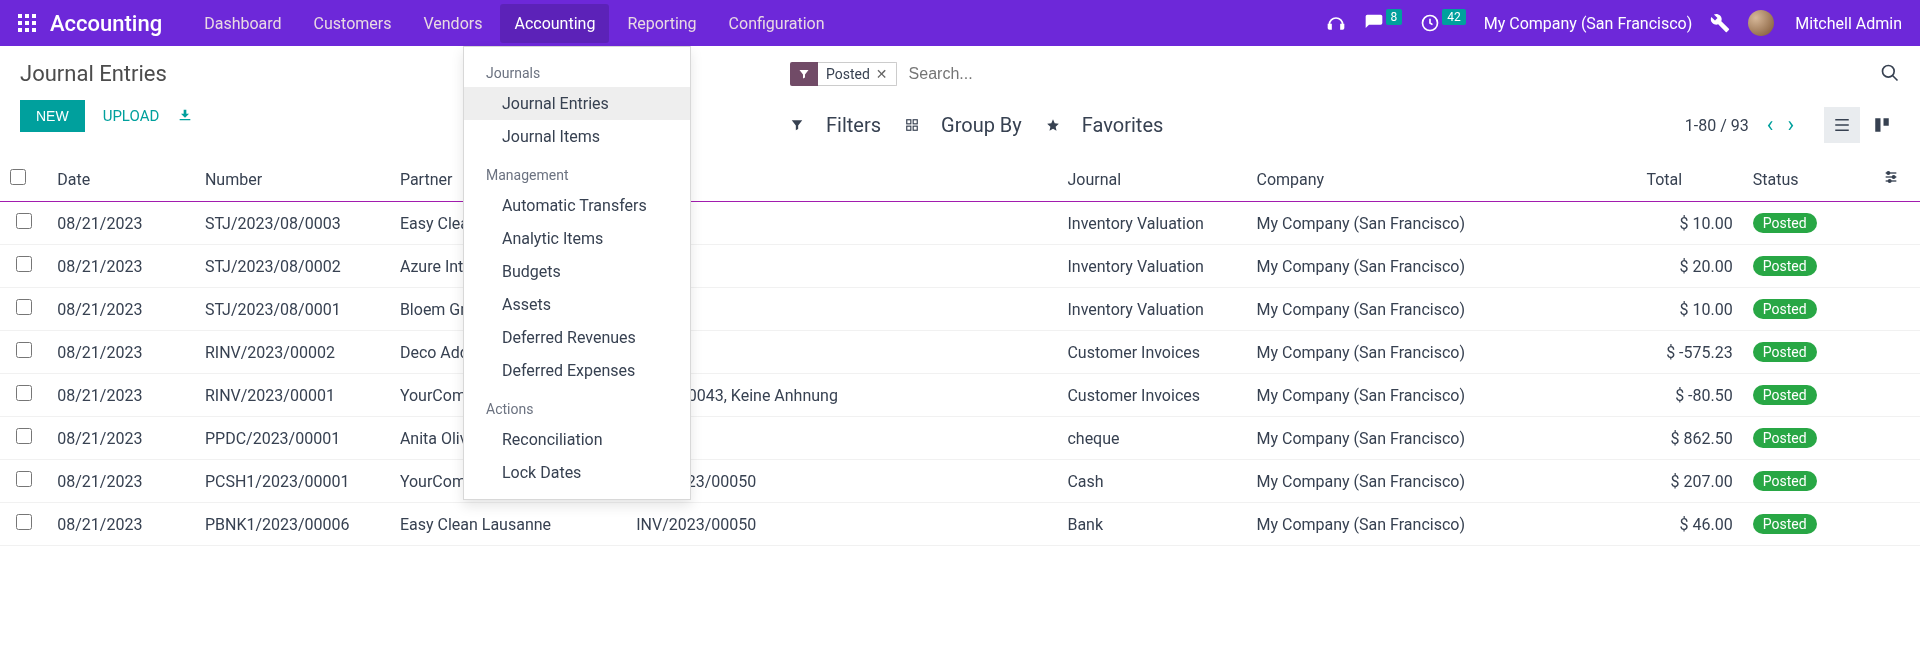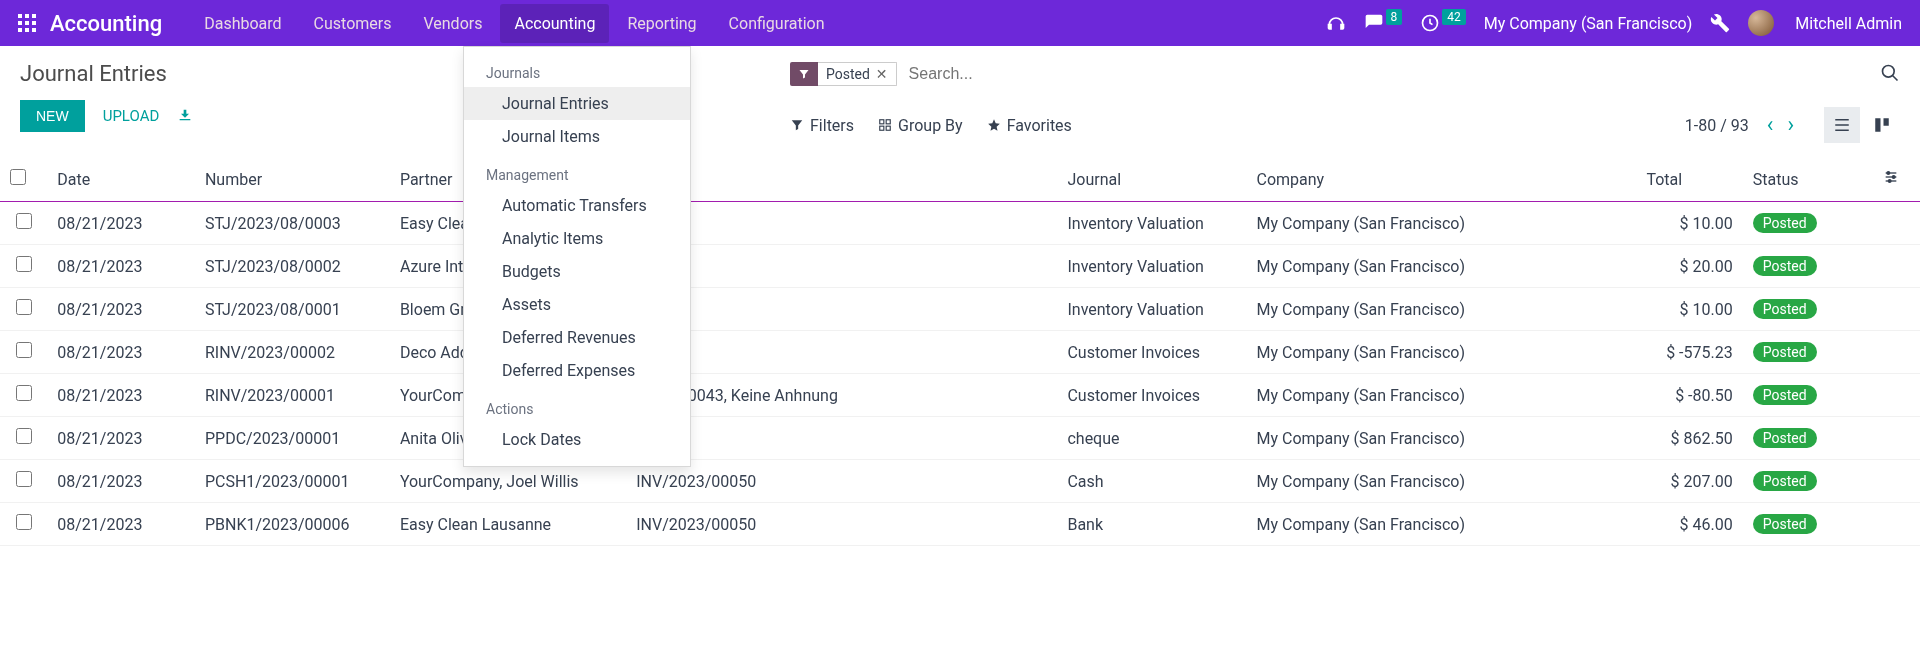--- a/index.html
+++ b/index.html
@@ -33,21 +33,21 @@
   .facet { background:#714B67; color:#fff; display:inline-flex; align-items:center; border-radius:2px; overflow:hidden; }
   .facet-icon { padding:4px 8px; display:flex; align-items:center; }
   .facet-icon svg { width:12px; height:12px; }
   .facet-label { background:#fff; color:#374151; border:1px solid #ccc; border-left:none; padding:3px 8px; display:flex; align-items:center; gap:6px; }
   .facet-label .x { cursor:pointer; color:#666; }
   .search-input { border:none; outline:none; font-size:16px; flex:1; padding:4px; color:#6b7280; }
   .search-icon { color:#374151; margin-left:auto; }
   .search-icon svg { width:20px; height:20px; }
 
   .tool-row { display:flex; align-items:center; gap:24px; }
-  .tool-btn { display:flex; align-items:center; gap:6px; color:#374151; font-size:16px; cursor:pointer; }
+  .tool-btn { display:flex; align-items:center; gap:22px; color:#374151; font-size:20px; cursor:pointer; }
   .tool-btn svg { width:14px; height:14px; }
   .pager { margin-left:auto; display:flex; align-items:center; gap:14px; font-size:16px; }
   .pager-nav { display:flex; gap:6px; }
   .pager-nav span { color:#374151; cursor:pointer; font-size:22px; line-height:1; padding:0 4px; }
   .pager-nav span.disabled { color:#00A09D; }
   .view-switch { display:flex; gap:4px; margin-left:12px; }
   .vs-btn { width:36px; height:36px; display:flex; align-items:center; justify-content:center; border:1px solid transparent; cursor:pointer; }
   .vs-btn.active { background:#e9ecef; }
   .vs-btn svg { width:18px; height:18px; }
 
@@ -136,20 +136,21 @@
   <div class="dd-sep"></div>
   <div class="dd-header">Management</div>
   <div class="dd-item">Automatic Transfers</div>
   <div class="dd-item">Analytic Items</div>
   <div class="dd-item">Budgets</div>
   <div class="dd-item">Assets</div>
   <div class="dd-item">Deferred Revenues</div>
   <div class="dd-item">Deferred Expenses</div>
   <div class="dd-sep"></div>
   <div class="dd-header">Actions</div>
+  <div class="dd-item">Reconciliation</div>
   <div class="dd-item">Lock Dates</div>
 </div>
 
 <div class="controlbar">
   <div class="cp-left">
     <div class="page-title">Journal Entries</div>
     <div class="btn-row">
       <button class="btn-new">NEW</button>
       <span class="btn-upload">UPLOAD</span>
       <span class="dl-icon">

